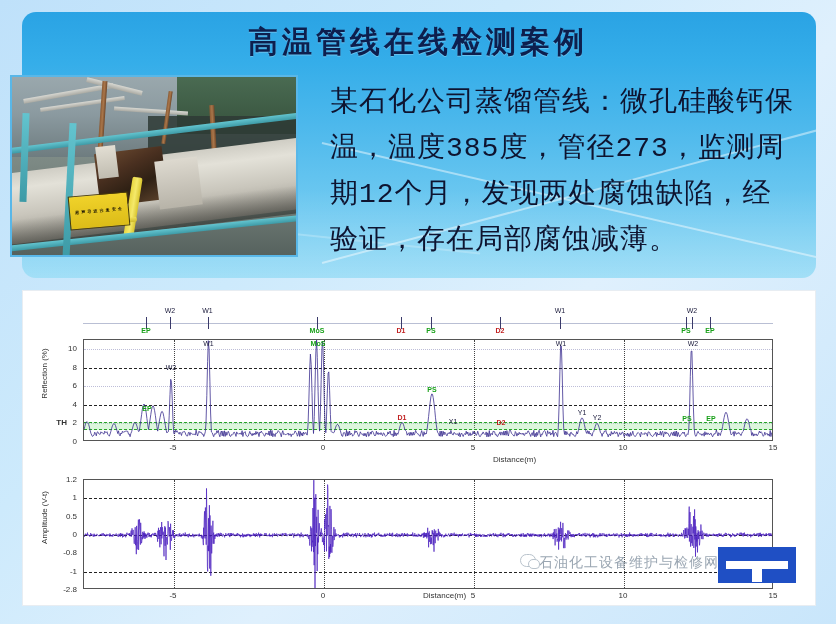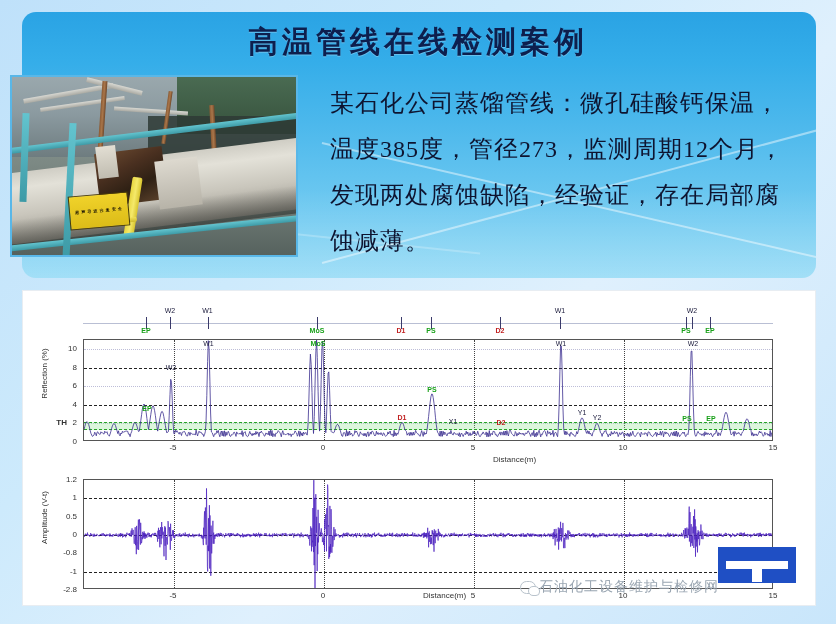--- a/index.html
+++ b/index.html
@@ -153,22 +153,22 @@
   #ph-sp2 { left: 10%; top: 14%; width: 30%; height: 2.4%; transform: rotate(-8deg); }
   #ph-sp3 { left: 26%; top: 4%;  width: 20%; height: 2.6%; transform: rotate(14deg); }
   #ph-sp4 { left: 36%; top: 18%; width: 26%; height: 2%;  transform: rotate(4deg); }
 
   
   #body-text {
     position: absolute;
     left: 330px; top: 80px;
     width: 470px;
     z-index: 6;
-    font-family: Liberation Serif, serif;
-    font-size: 24px;
+    font-family: Liberation Mono, monospace;
+    font-size: 28px;
     line-height: 46px;
     color: #0e1430;
     letter-spacing: 1px;
   }
 
   
   #chart-panel {
     position: absolute;
     left: 22px; top: 290px;
     width: 794px; height: 316px;
@@ -273,22 +273,22 @@
   #xtick-bot { position: absolute; left: 60px; top: 300px; width: 690px; }
   #xtick-bot span {
     position: absolute; font-size: 8px; color: #333; transform: translateX(-50%);
   }
   #xlabel-bot {
     position: absolute; left: 400px; top: 300px; font-size: 8px; color: #333;
   }
 
   
   #watermark {
-    position: absolute; left: 520px; top: 578px;
-    display: flex; align-items: center; gap: 3px; z-index: 20;
+    position: absolute; left: 520px; top: 554px;
+    display: flex; gap: 3px; z-index: 20;
   }
   #wechat-icon {
     width: 16px; height: 13px; border-radius: 7px 7px 5px 7px;
     border: 1.6px solid #b9c3cc; position: relative; background: transparent;
   }
   #wechat-icon::after {
     content: ""; position: absolute; right: -5px; bottom: -3px;
     width: 10px; height: 8px; border-radius: 5px 5px 4px 5px;
     border: 1.6px solid #b9c3cc; background: #fff;
   }

